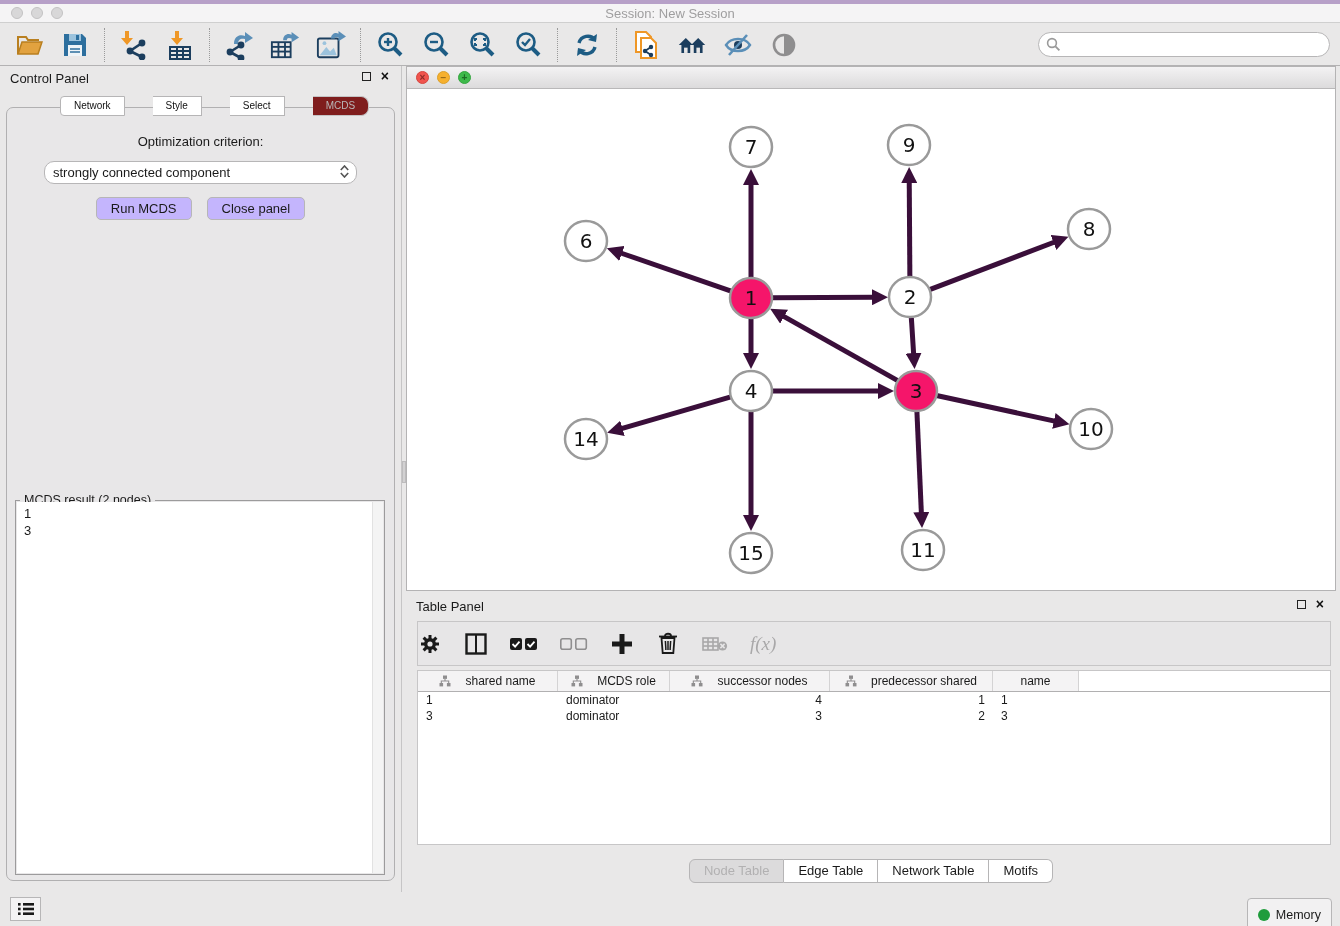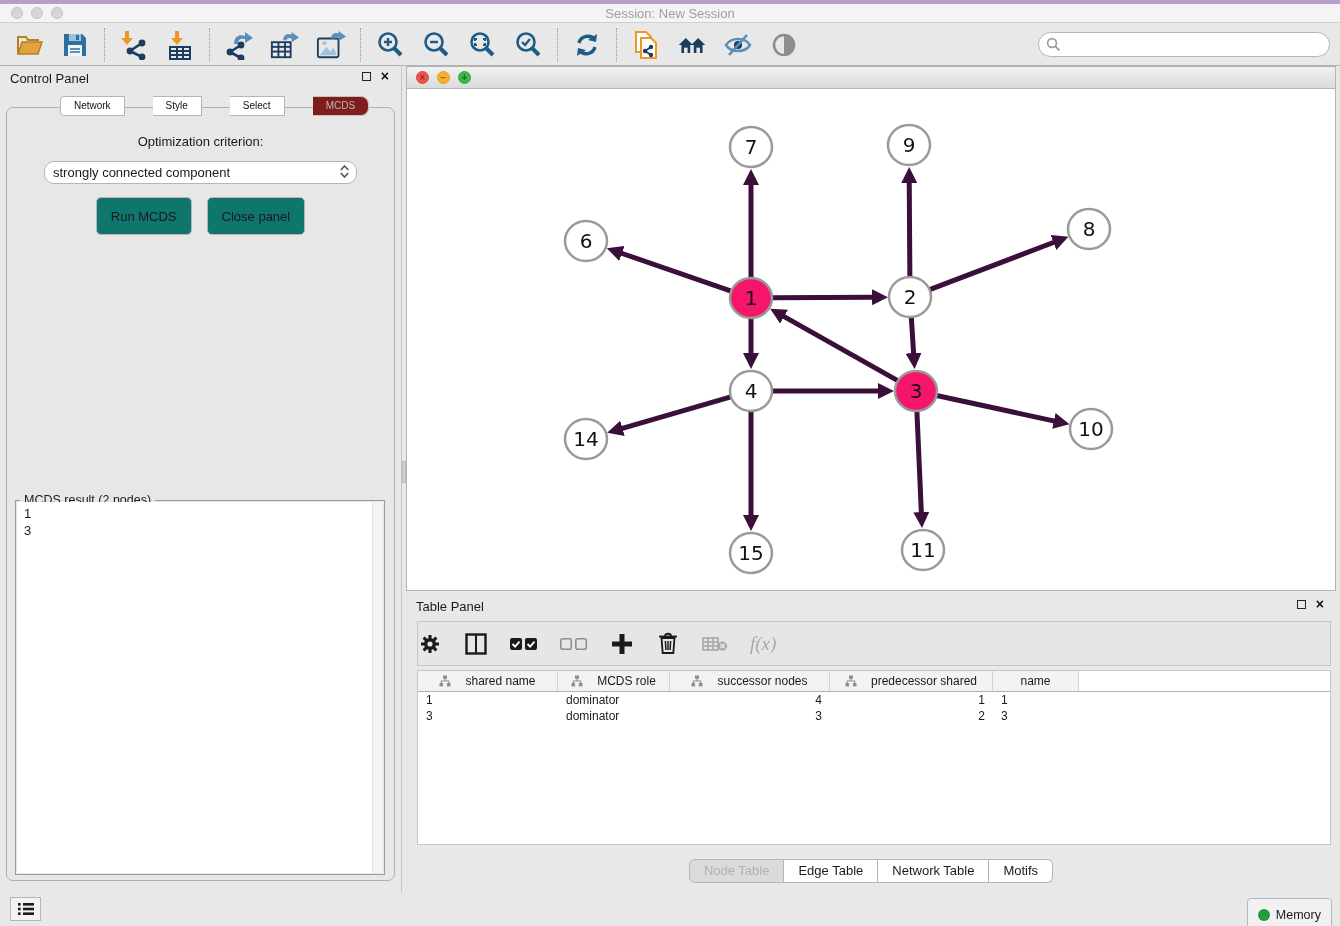--- a/index.html
+++ b/index.html
@@ -28,21 +28,21 @@
   .close-x { font-size:14px; font-weight:bold; color:#111; line-height:10px; }
   .cp-tabs { position:absolute; top:30px; left:0; right:0; display:flex; justify-content:center; z-index:3; }
   .tab { font-size:10px; padding:3px 13px 4px; background:#fff; border:1px solid #b6b5b6; border-left-width:0; color:#111;margin-left:28px; }
   .tab:first-child { border-left-width:1px; border-radius:4px 0 0 4px; }
   .tab.active { background:#7f1d1d; color:#b9b8b9; border-radius:0 8px 8px 0; border-color:#c4c3c4; }
   .cp-content { position:absolute; left:6px; right:6px; top:41px; bottom:11px; border:1px solid #b1b0b1; border-radius:7px; background:#e8e7e8; }
   .opt-label { margin-top:26px; text-align:center; font-size:13px; }
   .select-box { margin:12px 37px 0; height:23px; background:#fff; border:1px solid #b7b6b7; border-radius:10px; display:flex; align-items:center; font-size:13px; padding:0 8px; position:relative; }
   .select-box .chevrons { position:absolute; right:7px; top:3px; display:flex; flex-direction:column; gap:1px; }
   .btn-row { display:flex; justify-content:center; gap:15px; margin-top:13px; }
-  .btn { height:38px; padding:0 14px; background:#0f766e; border:1px solid #b7b6b7; border-radius:5px; font-size:13px; display:flex; align-items:center; }
+  .btn { height:23px; padding:0 14px; background:#c4b5fd; border:1px solid #b7b6b7; border-radius:5px; font-size:13px; display:flex; align-items:center; }
   .result-group { position:absolute; left:8px; right:9px; top:392px; bottom:5px; border:1px solid #9c9b9c; }
   .result-legend { position:absolute; top:-8px; left:4px; background:#e8e7e8; padding:0 4px; font-size:12.5px; }
   .result-area { position:absolute; inset:1px; background:#fff; padding:3px 0 0 7px; font-size:13px; line-height:17px; }
   .result-scroll { position:absolute; top:1px; bottom:1px; right:1px; width:11px; background:#f4f4f4; border-left:1px solid #e2e2e2; }
 
   
   .vsplit { position:absolute; left:401px; top:66px; width:5px; bottom:34px; background:#e9e8e8; border-left:1px solid #c6c5c6; }
   .vsplit-handle { position:absolute; top:395px; left:0px; width:4px; height:22px; background:#d2d1d2; border:1px solid #bdbcbd; }
   .hsplit-handle { position:absolute; left:852px; top:585px; width:18px; height:5px; background:#d2d1d2; border:1px solid #bdbcbd; }
 

